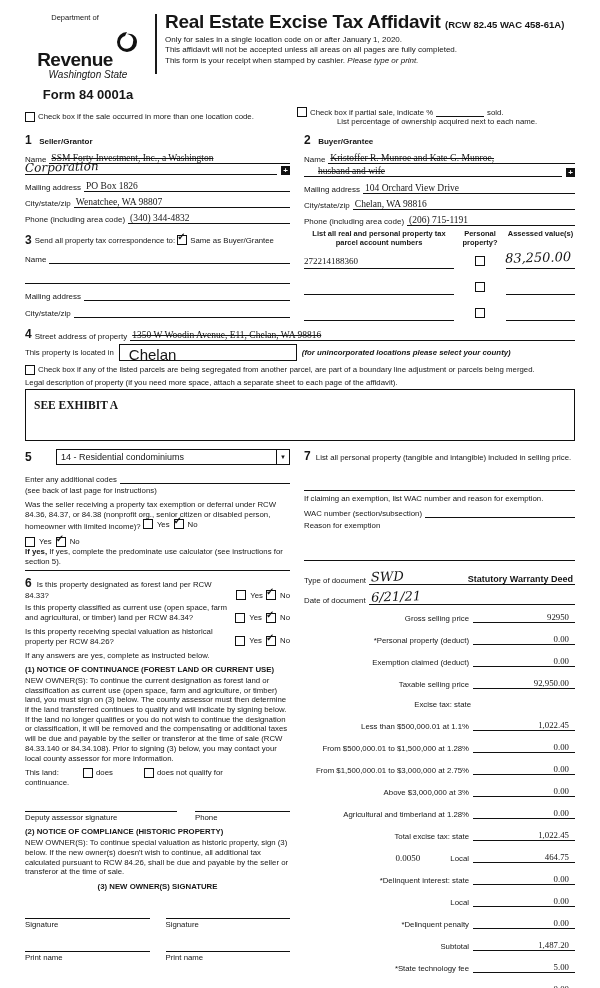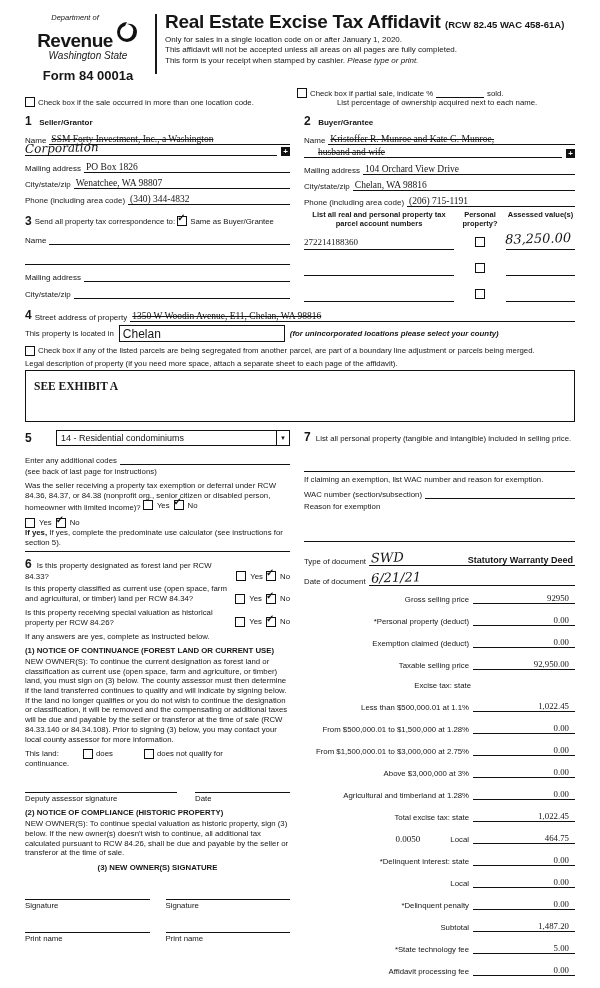--- a/index.html
+++ b/index.html
@@ -1,23 +1,23 @@
 <!DOCTYPE html>
 <html><head>
 <meta charset="utf-8">
 <style>
   html,body{margin:0;padding:0;background:#fff;}
   .page{width:600px;height:988px;box-sizing:border-box;background:#fff;color:#161616;
         font-family:"Liberation Sans",sans-serif;padding:8px 25px 0 25px;overflow:hidden;position:relative;}
   
   .hdr{display:flex;}
   .hdr-left{width:126px;text-align:center;padding-top:6px;flex:none;}
-  .dept-of{font-size:7.5px;display:inline-block;vertical-align:6px;font-style:italic;}
+  .dept-of{font-size:7.5px;display:inline-block;vertical-align:6px;}
   .rev-row{display:flex;align-items:center;justify-content:center;gap:2px;margin-top:-2px;}
-  .revenue{font-size:19px;font-weight:bold;letter-spacing:-0.5px;}
+  .revenue{font-size:19px;font-weight:bold;letter-spacing:-0.5px;margin-top:19px;}
   .wa-state{font-size:10px;font-style:italic;margin-top:-2px;}
   .form-num{font-size:13px;font-weight:bold;margin-top:7px;}
   .hdr-div{width:2px;background:#1a1a1a;height:60px;margin:6px 8px 0 4px;flex:none;}
   .hdr-right{flex:1;padding-top:3px;}
   .title{font-size:19px;font-weight:bold;letter-spacing:-0.3px;}
   .title-code{font-size:9.5px;font-weight:bold;}
   .hdr-line{font-size:8px;margin-top:1.5px;}
   
   .cb{display:inline-block;width:8px;height:8px;border:1.2px solid #111;position:relative;flex:none;
       vertical-align:-1px;margin-right:3px;background:#fff;}
@@ -76,21 +76,21 @@
         <span class="title-code">(RCW 82.45 WAC 458-61A)</span>
       </div>
       <div class="hdr-line">Only for sales in a single location code on or after January 1, 2020.</div>
       <div class="hdr-line">This affidavit will not be accepted unless all areas on all pages are fully completed.</div>
       <div class="hdr-line"><span>This form is your receipt when stamped by cashier.</span>
         <i>Please type or print.</i></div>
     </div>
   </div>
 
   <div style="display:flex;margin-top:5px;font-size:7.8px;">
-    <div style="width:272px;display:flex;align-items:flex-end;">
+    <div style="width:272px;display:flex;align-items:center;">
       <span class="cb"></span>
       <span>Check box if the sale occurred in more than one location code.</span>
     </div>
     <div style="flex:1;">
       <div style="display:flex;align-items:flex-end;">
         <span class="cb"></span>
         <span>Check box if partial sale, indicate %</span>
         <span style="width:48px;border-bottom:1px solid #111;margin:0 3px;"></span>
         <span>sold.</span>
       </div>
@@ -204,21 +204,21 @@
   </div>
 
   <div style="margin-top:6px;">
     <div class="fline">
       <span class="sec-n">4</span>
       <span class="fl-label">Street address of property</span>
       <span class="fill"><span class="typed struck">1350 W Woodin Avenue, E11, Chelan, WA 98816</span></span>
     </div>
     <div style="display:flex;align-items:center;font-size:7.8px;margin-top:3px;">
       <span>This property is located in</span>
-      <span style="width:158px;border:1.3px solid #111;height:13px;margin:0 5px;padding:1px 3px;font-size:12px;display:inline-block;">Chelan</span>
+      <span style="width:158px;border:1.3px solid #111;height:13px;margin:0 5px;padding:1px 9px;font-size:15px;display:inline-block;">Chelan</span>
       <span class="bold" style="font-style:italic;">(for unincorporated locations please select your county)</span>
     </div>
     <div style="display:flex;font-size:7.8px;margin-top:4px;">
       <span class="cb"></span>
       <span>Check box if any of the listed parcels are being segregated from another parcel, are part of a boundary line adjustment or parcels being merged.</span>
     </div>
     <div style="font-size:7.8px;margin-top:3px;">Legal description of property (if you need more space, attach a separate sheet to each page of the affidavit).</div>
     <div style="border:1.4px solid #111;height:52px;margin-top:2px;padding:5px 8px;box-sizing:border-box;">
       <span style="font-family:'Liberation Serif',serif;font-weight:bold;font-size:11.5px;">SEE EXHIBIT A</span>
     </div>
@@ -311,21 +311,21 @@
       </div>
       <div style="font-size:7.8px;">continuance.</div>
 
       <div style="display:flex;gap:18px;margin-top:12px;">
         <div style="flex:1.6;">
           <div class="sigline"></div>
           <div class="sub-label">Deputy assessor signature</div>
         </div>
         <div style="flex:1;">
           <div class="sigline"></div>
-          <div class="sub-label">Date</div>
+          <div class="sub-label">Phone</div>
         </div>
       </div>
 
       <div class="q bold" style="margin-top:5px;">(2) NOTICE OF COMPLIANCE (HISTORIC PROPERTY)</div>
       <div class="q" style="margin-top:1px;">NEW OWNER(S): To continue special valuation as historic property, sign (3) below. If the new owner(s) doesn't wish to continue, all additional tax calculated pursuant to RCW 84.26, shall be due and payable by the seller or transferor at the time of sale.</div>
       <div class="q bold" style="text-align:center;margin-top:5px;">(3) NEW OWNER(S) SIGNATURE</div>
 
       <div style="display:flex;gap:16px;margin-top:14px;">
         <div style="flex:1;">
             <div class="sigline"></div>

